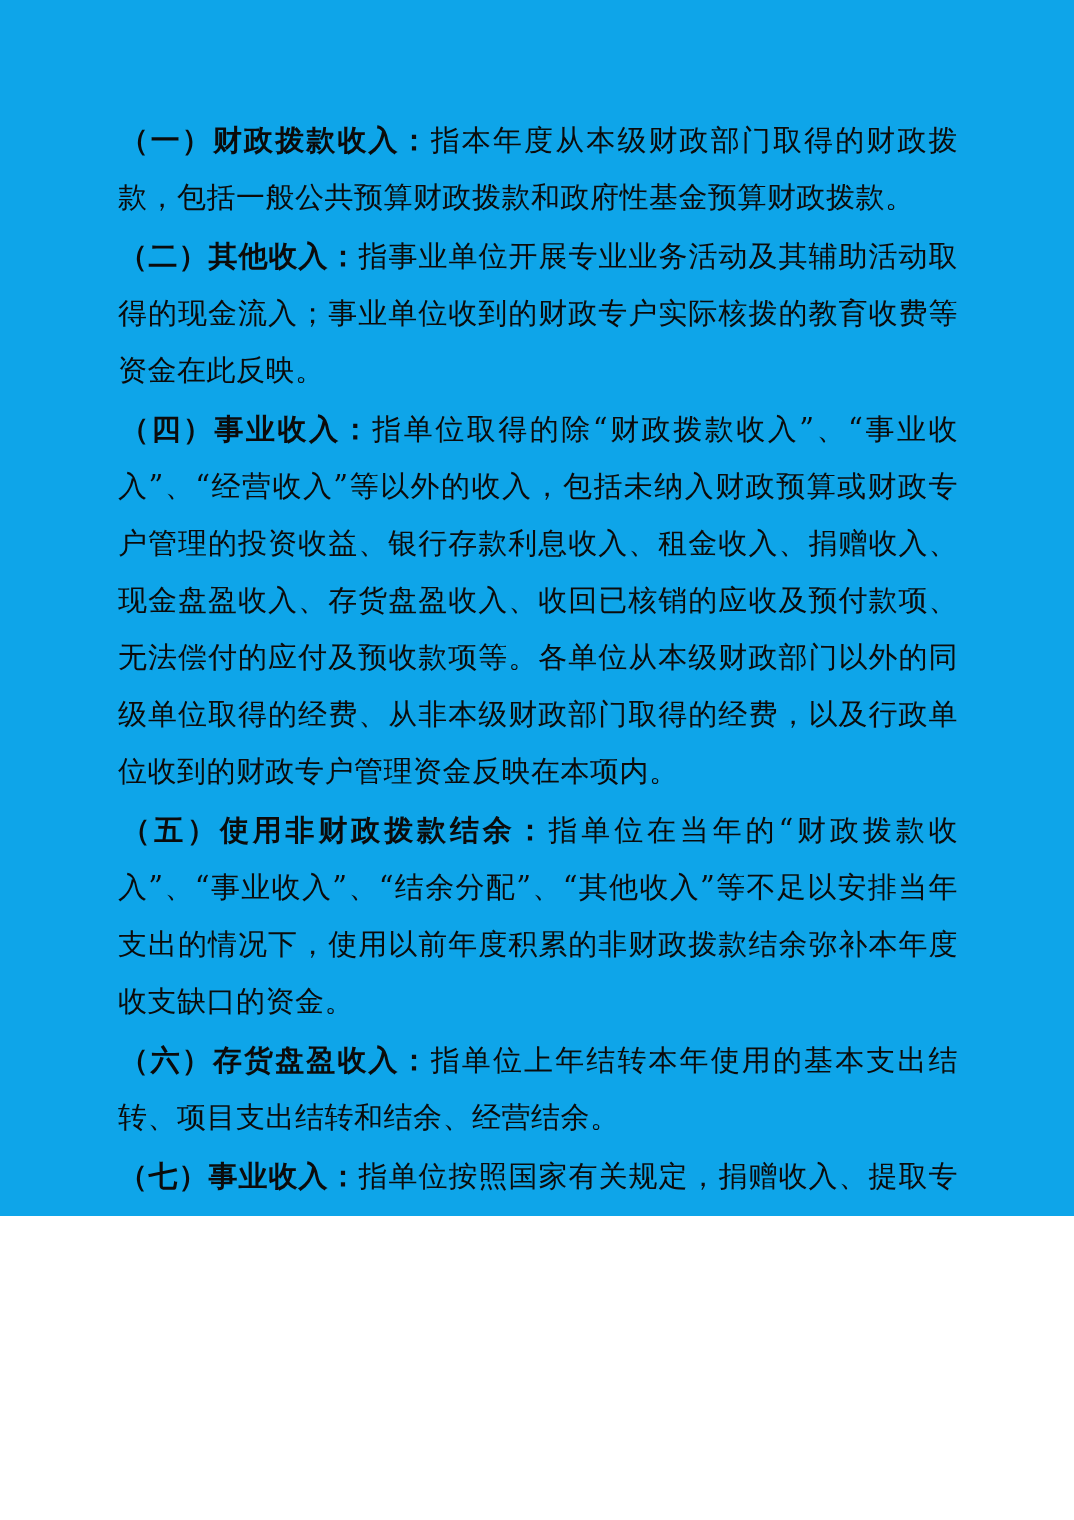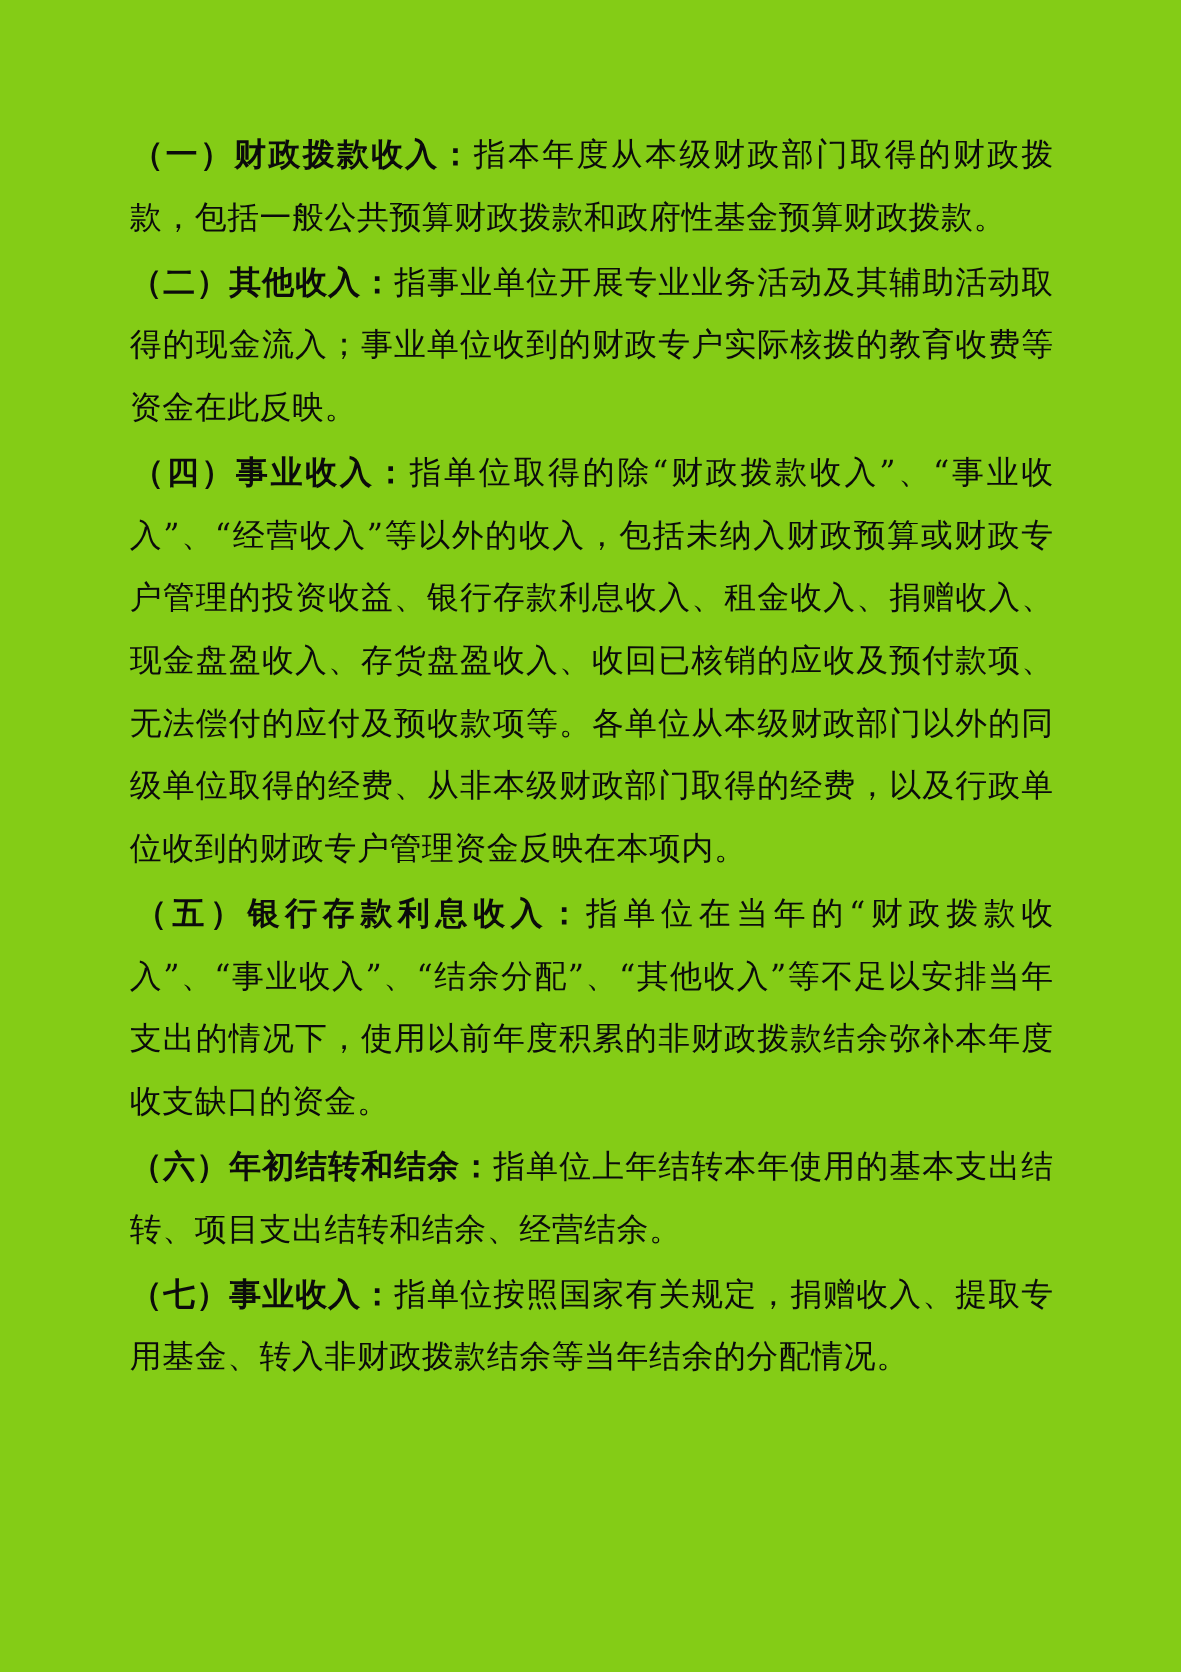--- a/index.html
+++ b/index.html
@@ -6,22 +6,22 @@
     margin: 0;
     padding: 0;
     background: #ffffff;
   }
   body {
     font-family: "DejaVu Serif", "Liberation Serif", serif;
   }
   .page {
     position: relative;
     width: 1074px;
-    height: 1520px;
-    background: #84cc16;
+    height: 1216px;
+    background: #0ea5e9;
     box-sizing: border-box;
     overflow: hidden;
   }
   .content {
     position: absolute;
     left: 118px;
     top: 112px;
     width: 840px;
   }
   .para {
@@ -64,25 +64,25 @@
     <p class="para">
       <span class="indent"></span><span class="lead">（二）其他收入：</span><span>指事业单位开展专业业务活动及其辅助活动取得的现金流入；事业单位收到的财政专户实际核拨的教育收费等资金在此反映。</span>
     </p>
 
 
     <p class="para">
       <span class="indent"></span><span class="lead">（四）事业收入：</span><span>指单位取得的除“财政拨款收入”、“事业收入”、“经营收入”等以外的收入，包括未纳入财政预算或财政专户管理的投资收益、银行存款利息收入、租金收入、捐赠收入、现金盘盈收入、存货盘盈收入、收回已核销的应收及预付款项、无法偿付的应付及预收款项等。各单位从本级财政部门以外的同级单位取得的经费、从非本级财政部门取得的经费，以及行政单位收到的财政专户管理资金反映在本项内。</span>
     </p>
 
     <p class="para">
-      <span class="indent"></span><span class="lead">（五）银行存款利息收入：</span><span>指单位在当年的“财政拨款收入”、“事业收入”、“结余分配”、“其他收入”等不足以安排当年支出的情况下，使用以前年度积累的非财政拨款结余弥补本年度收支缺口的资金。</span>
+      <span class="indent"></span><span class="lead">（五）使用非财政拨款结余：</span><span>指单位在当年的“财政拨款收入”、“事业收入”、“结余分配”、“其他收入”等不足以安排当年支出的情况下，使用以前年度积累的非财政拨款结余弥补本年度收支缺口的资金。</span>
     </p>
 
     <p class="para">
-      <span class="indent"></span><span class="lead">（六）年初结转和结余：</span><span>指单位上年结转本年使用的基本支出结转、项目支出结转和结余、经营结余。</span>
+      <span class="indent"></span><span class="lead">（六）存货盘盈收入：</span><span>指单位上年结转本年使用的基本支出结转、项目支出结转和结余、经营结余。</span>
     </p>
 
     <p class="para">
       <span class="indent"></span><span class="lead">（七）事业收入：</span><span>指单位按照国家有关规定，捐赠收入、提取专用基金、转入非财政拨款结余等当年结余的分配情况。</span>
     </p>
 
   </div>
 
 </div>
 

